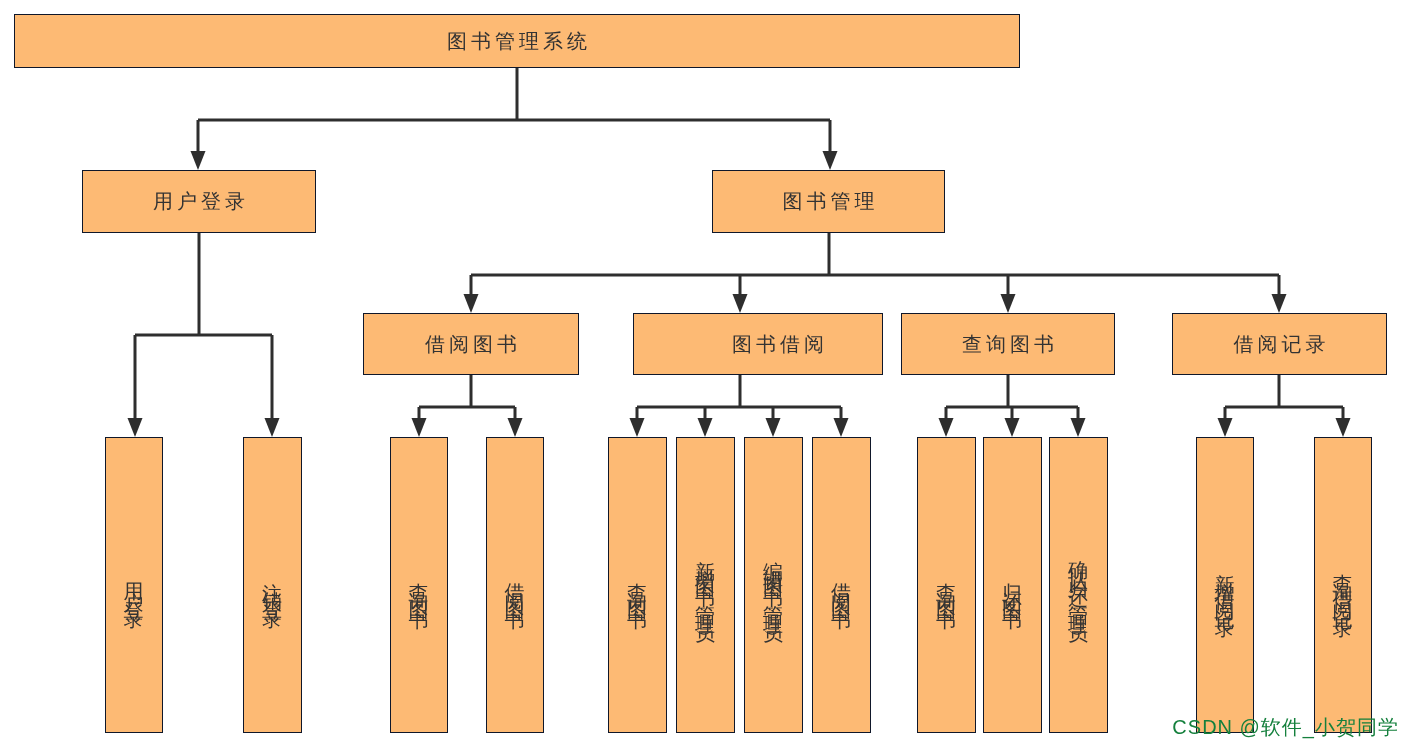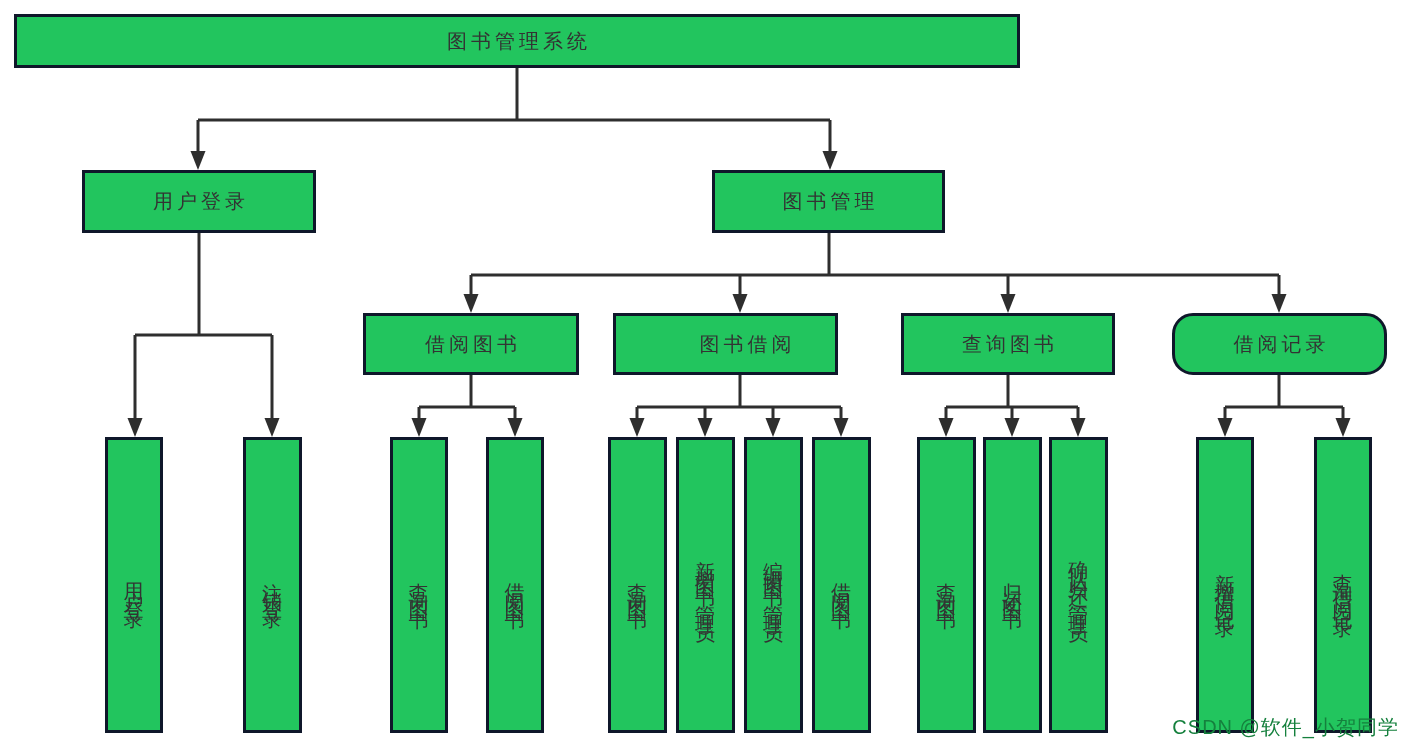--- a/index.html
+++ b/index.html
@@ -8,39 +8,39 @@
     position:relative;
     width:1405px;height:747px;
     background:#ffffff;
     font-family:"Liberation Sans", sans-serif;
     overflow:hidden;
   }
   .connectors{position:absolute;left:0;top:0;width:1405px;height:747px;}
   .node{
     position:absolute;
     box-sizing:border-box;
-    border:3px solid #0f172a;
-    background:#22c55e;
+    border:1px solid #0f172a;
+    background:#fdba74;
     display:flex;align-items:center;justify-content:center;
     color:#333333;
   }
   .hnode{
     font-size:20px;
     letter-spacing:4px;
     text-indent:4px;
     white-space:nowrap;
   }
   .root{left:14px;top:14px;width:1006px;height:54px;}
   .lv2-a{left:82px;top:170px;width:234px;height:63px;}
   .lv2-b{left:712px;top:170px;width:233px;height:63px;align-items:center;}
   .lv3{top:313px;height:62px;}
   .lv3-a{left:363px;width:216px;}
-  .lv3-b{left:613px;width:225px;padding-left:40px;}
+  .lv3-b{left:633px;width:250px;padding-left:40px;}
   .lv3-c{left:901px;width:214px;}
-  .lv3-d{left:1172px;width:215px;border-radius:21px;}
+  .lv3-d{left:1172px;width:215px;}
   .leaf{top:437px;height:296px;}
   .leaf .vtext{
     writing-mode:vertical-lr;
     text-orientation:mixed;
     font-size:20px;
     line-height:1;
     letter-spacing:9px;
     color:#333333;
     white-space:nowrap;
   }

